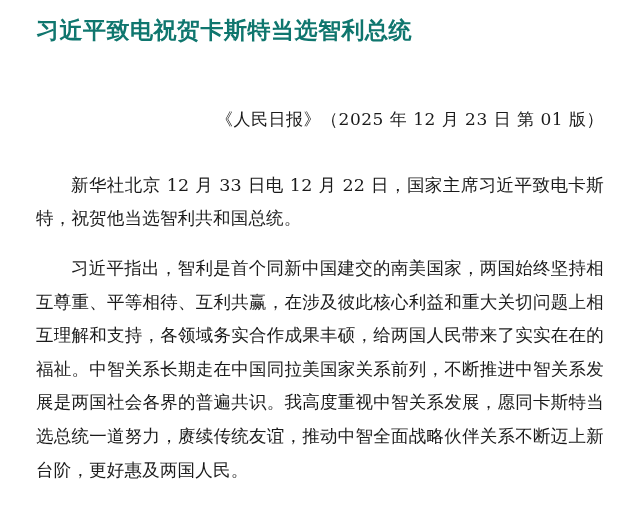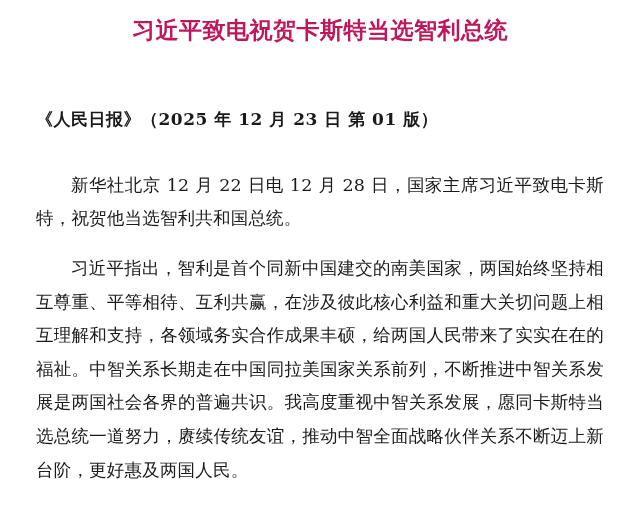--- a/index.html
+++ b/index.html
@@ -15,37 +15,36 @@
     overflow: hidden;
   }
   .page {
     width: 640px;
     height: 507px;
     box-sizing: border-box;
     padding: 0 36px;
     position: relative;
   }
   .title {
-    text-align: center;
+    text-align: left;
     font-size: 23px;
     font-weight: bold;
     letter-spacing: 0.5px;
     line-height: 1.3;
     margin-bottom: 0;
-    color: #be185d;
+    color: #0f766e;
     font-family: "DejaVu Serif", "Liberation Serif", serif;
   }
   .source-line {
-    text-align: left;
+    text-align: right;
     font-size: 17px;
     line-height: 1.5;
     margin-top: 62px;
     color: #1a1a1a;
     letter-spacing: 0.5px;
-    font-weight: bold;
   }
   .body-text {
     margin-top: 36px;
     font-size: 17.5px;
     line-height: 1.92;
     text-align: justify;
     text-justify: inter-ideograph;
     letter-spacing: 0.2px;
     color: #1a1a1a;
   }
@@ -61,17 +60,17 @@
 </head>
 <body>
 
 <div class="page">
 
   <h1 class="title">习近平致电祝贺卡斯特当选智利总统</h1>
 
   <div class="source-line">《人民日报》（2025 年 12 月 23 日  第 01 版）</div>
 
   <div class="body-text">
-    <p class="para">新华社北京 12 月 22 日电 12 月 28 日，国家主席习近平致电卡斯特，祝贺他当选智利共和国总统。</p>
+    <p class="para">新华社北京 12 月 33 日电 12 月 22 日，国家主席习近平致电卡斯特，祝贺他当选智利共和国总统。</p>
     <p class="para">习近平指出，智利是首个同新中国建交的南美国家，两国始终坚持相互尊重、平等相待、互利共赢，在涉及彼此核心利益和重大关切问题上相互理解和支持，各领域务实合作成果丰硕，给两国人民带来了实实在在的福祉。中智关系长期走在中国同拉美国家关系前列，不断推进中智关系发展是两国社会各界的普遍共识。我高度重视中智关系发展，愿同卡斯特当选总统一道努力，赓续传统友谊，推动中智全面战略伙伴关系不断迈上新台阶，更好惠及两国人民。</p>
   </div>
 
 </div>
 
 </body></html>

